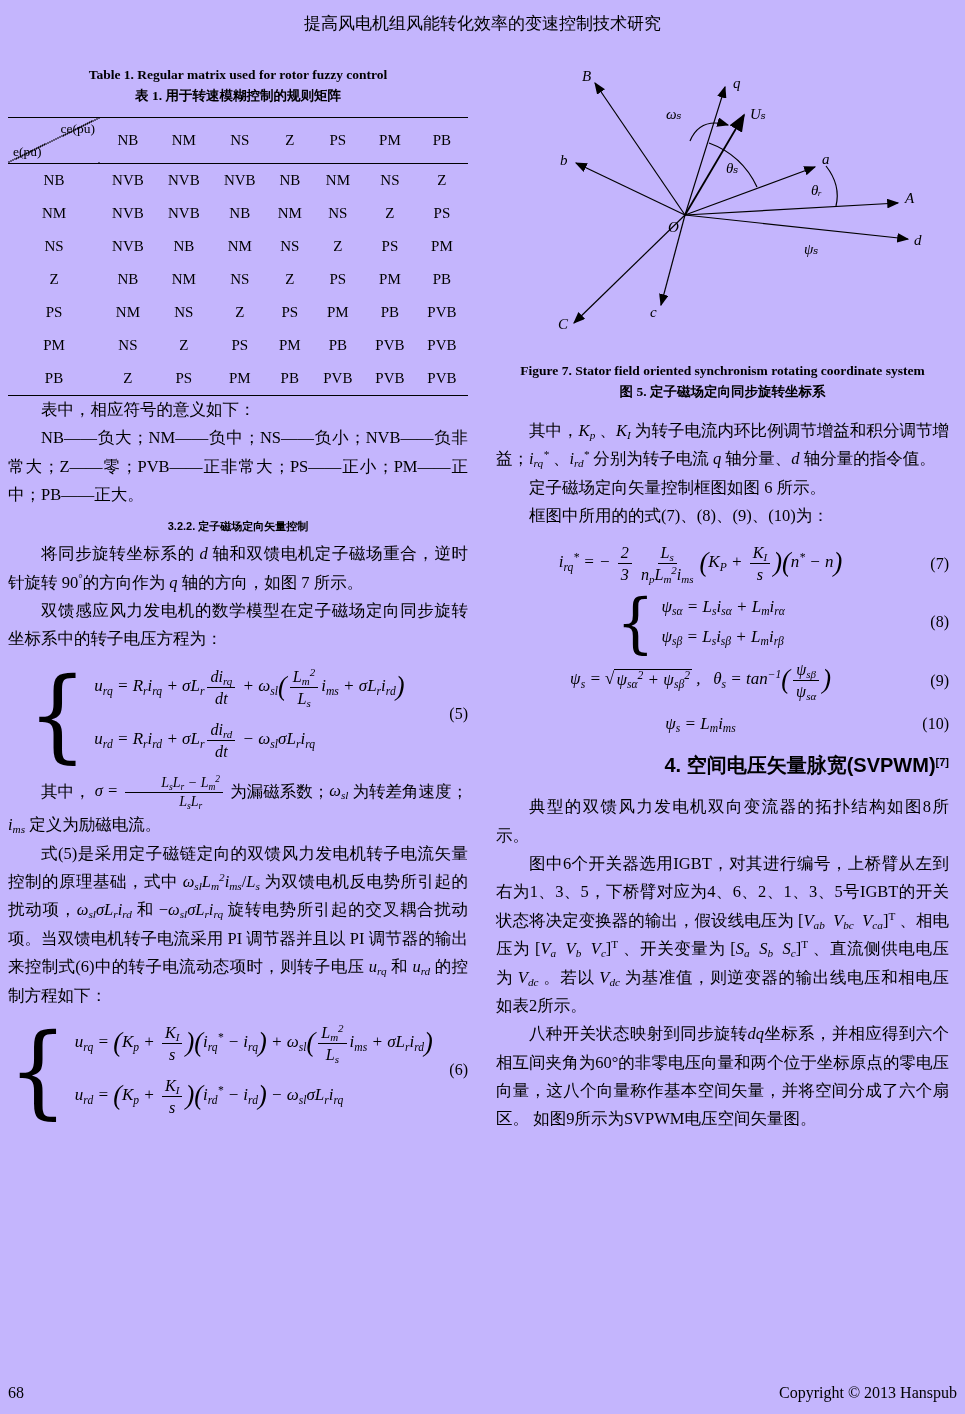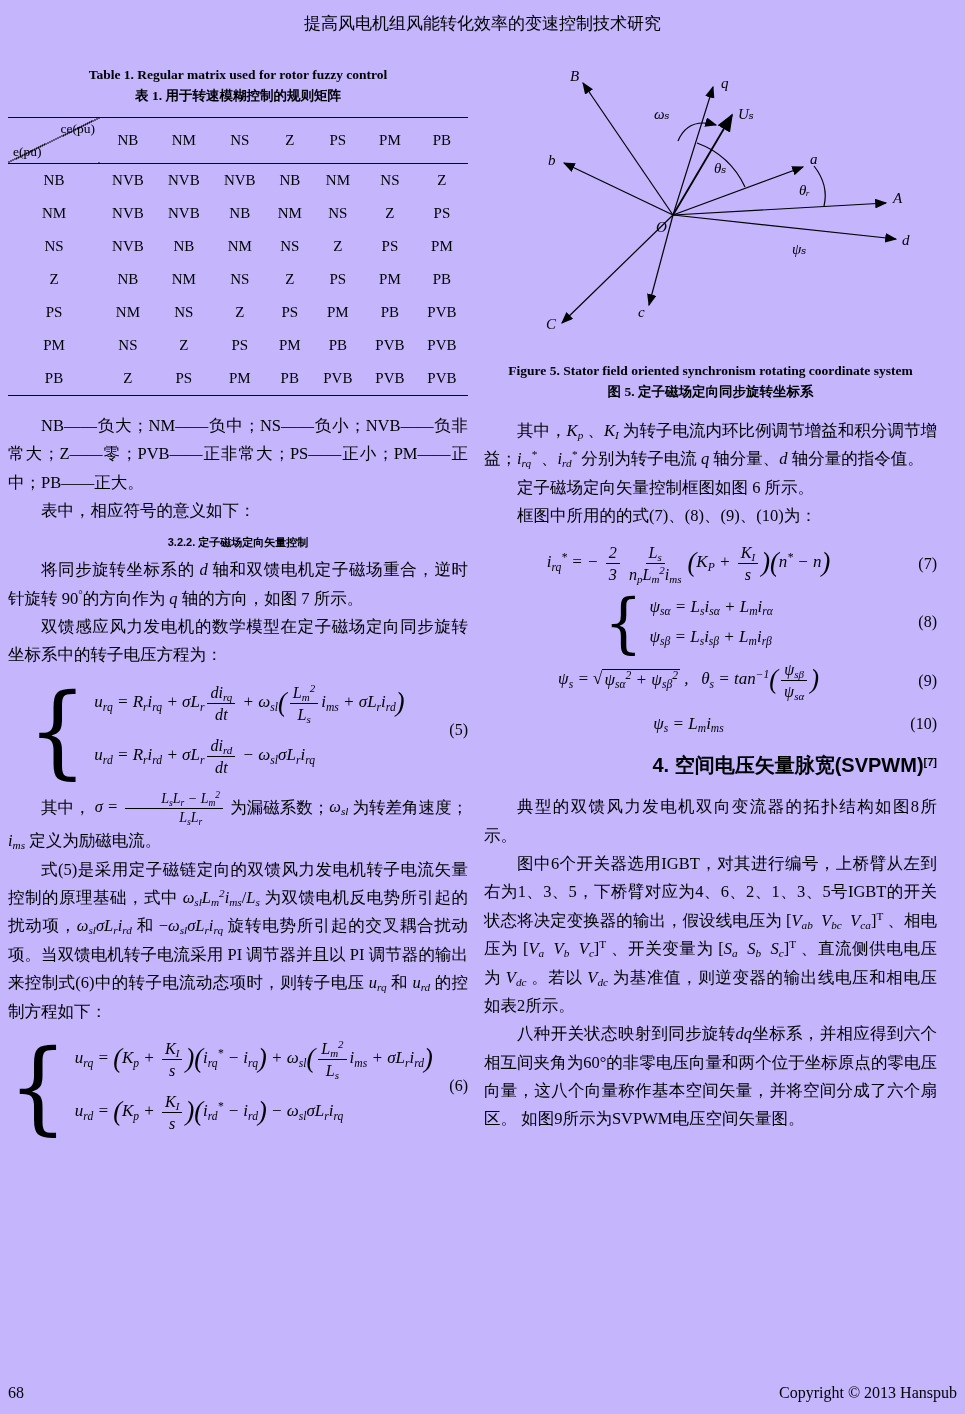--- a/index.html
+++ b/index.html
@@ -1,31 +1,31 @@
 <!DOCTYPE html>
 <html><head>
 <meta charset="utf-8">
 <style>
   * { margin:0; padding:0; box-sizing:border-box; }
   html,body { background:#e8e8e8; }
   body { font-family:"Liberation Serif","DejaVu Serif",serif; color:#000; }
   .page { position:relative; width:965px; height:1414px; margin:0 auto; background:#c4b5fd; padding:8px 8px 0 8px; overflow:hidden; }
   .running-head { text-align:center; font-size:17px; padding-top:4px; }
-  .columns { display:flex; gap:16px; margin-top:26px; }
+  .columns { display:flex; gap:28px; margin-top:26px; }
   .col-left  { width:460px; }
   .col-right { width:453px; }
 
   p.body { font-size:16.5px; line-height:1.72; text-align:justify; text-indent:2em; }
   sub { font-size:0.68em; line-height:0; vertical-align:-0.3em; }
   sup { font-size:0.68em; line-height:0; vertical-align:0.55em; }
   i { font-style:italic; }
 
   
   .tbl-title { text-align:center; font-weight:bold; font-size:13.5px; line-height:1.55; margin-top:4px; }
-  .fuzzy-table { width:100%; border-collapse:collapse; margin-top:10px; margin-bottom:16px;
+  .fuzzy-table { width:100%; border-collapse:collapse; margin-top:10px; 
                  border-top:1.4px solid #000; border-bottom:1.4px solid #000; font-size:15px; }
   .fuzzy-table thead tr { border-bottom:1px solid #000; }
   .fuzzy-table th, .fuzzy-table td { text-align:center; font-weight:normal; padding:8px 2px; }
   th.diag { position:relative; width:92px; height:46px; padding:0;
             background:linear-gradient(to bottom right, transparent calc(50% - 0.6px), #000 calc(50% - 0.6px), #000 calc(50% + 0.6px), transparent calc(50% + 0.6px)); }
   .diag-top { position:absolute; top:3px; right:5px; font-size:13.5px; }
   .diag-bot { position:absolute; bottom:3px; left:5px; font-size:13.5px; }
 
   
   .h322 { font-family:"Liberation Sans","DejaVu Sans",sans-serif; font-size:11px; font-weight:bold; margin:10px 0 6px 0;text-align:center; }
@@ -158,22 +158,22 @@
             <td>PS</td>
             <td>PM</td>
             <td>PB</td>
             <td>PVB</td>
             <td>PVB</td>
             <td>PVB</td>
           </tr>
         </tbody>
       </table>
 
+      <p class="body">表中，相应符号的意义如下：</p>
       <p class="body">NB——负大；NM——负中；NS——负小；NVB——负非常大；Z——零；PVB——正非常大；PS——正小；PM——正中；PB——正大。</p>
-      <p class="body">表中，相应符号的意义如下：</p>
 
       <h3 class="h322">3.2.2.  定子磁场定向矢量控制</h3>
 
       <p class="body">将同步旋转坐标系的 <i>d</i> 轴和双馈电机定子磁场重合，逆时针旋转 90<sup>°</sup>的方向作为 <i>q</i> 轴的方向，如图 7 所示。</p>
       <p class="body">双馈感应风力发电机的数学模型在定子磁场定向同步旋转坐标系中的转子电压方程为：</p>
 
       <div class="equation">
         <div class="eq-body">
           <span class="eq-brace brace-lg"></span>
           <div class="eq-lines">
@@ -261,21 +261,21 @@
             <text x="405" y="136">A</text>
             <text x="168" y="165">O</text>
             <text x="304" y="187">ψₛ</text>
             <text x="414" y="178">d</text>
             <text x="150" y="250">c</text>
             <text x="58" y="262">C</text>
           </g>
         </svg>
 
         <div class="fig-caption">
-          <div>Figure 5. Stator field oriented synchronism rotating coordinate system</div>
+          <div>Figure 7. Stator field oriented synchronism rotating coordinate system</div>
           <div>图 5.  定子磁场定向同步旋转坐标系</div>
         </div>
       </div>
 
       <p class="body">其中，<i>K<sub>p</sub></i> 、<i>K<sub>I</sub></i> 为转子电流内环比例调节增益和积分调节增益；<i>i<sub>rq</sub><sup>*</sup></i> 、<i>i<sub>rd</sub><sup>*</sup></i> 分别为转子电流 <i>q</i> 轴分量、<i>d</i> 轴分量的指令值。</p>
       <p class="body">定子磁场定向矢量控制框图如图 6 所示。</p>
       <p class="body">框图中所用的的式(7)、(8)、(9)、(10)为：</p>
 
       <div class="equation">
         <div class="eq-body">

